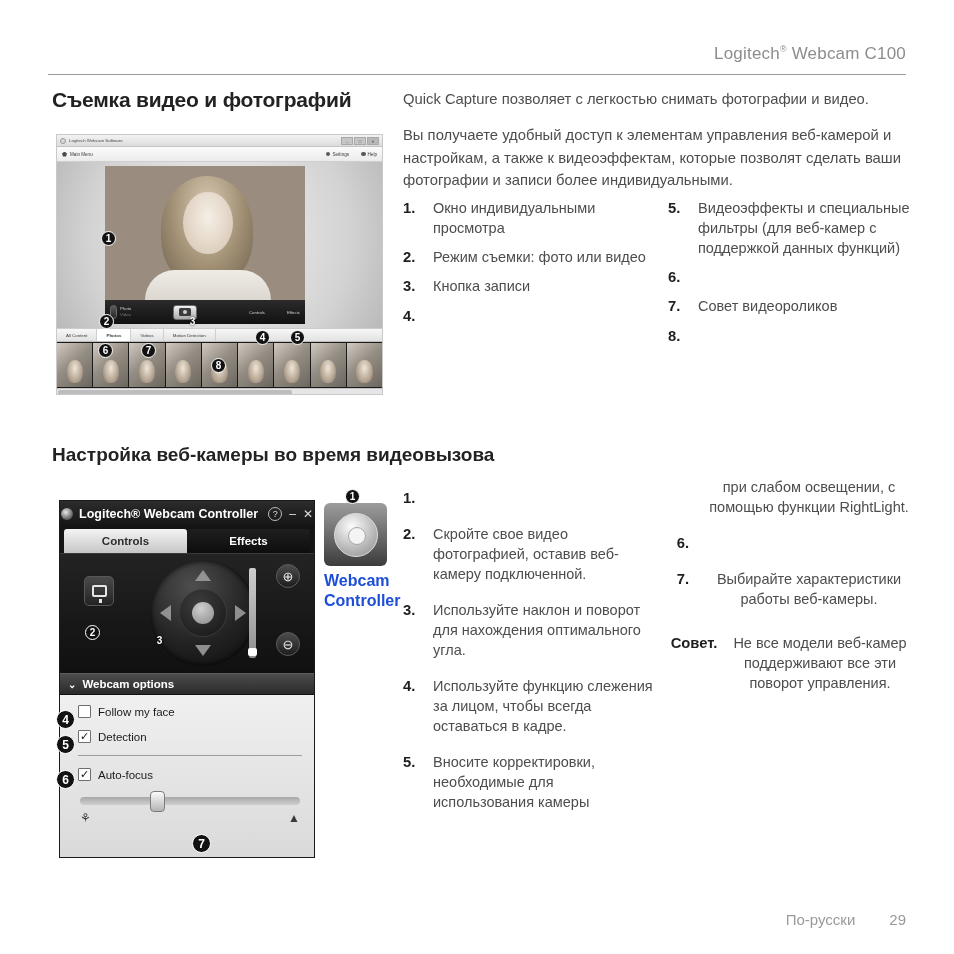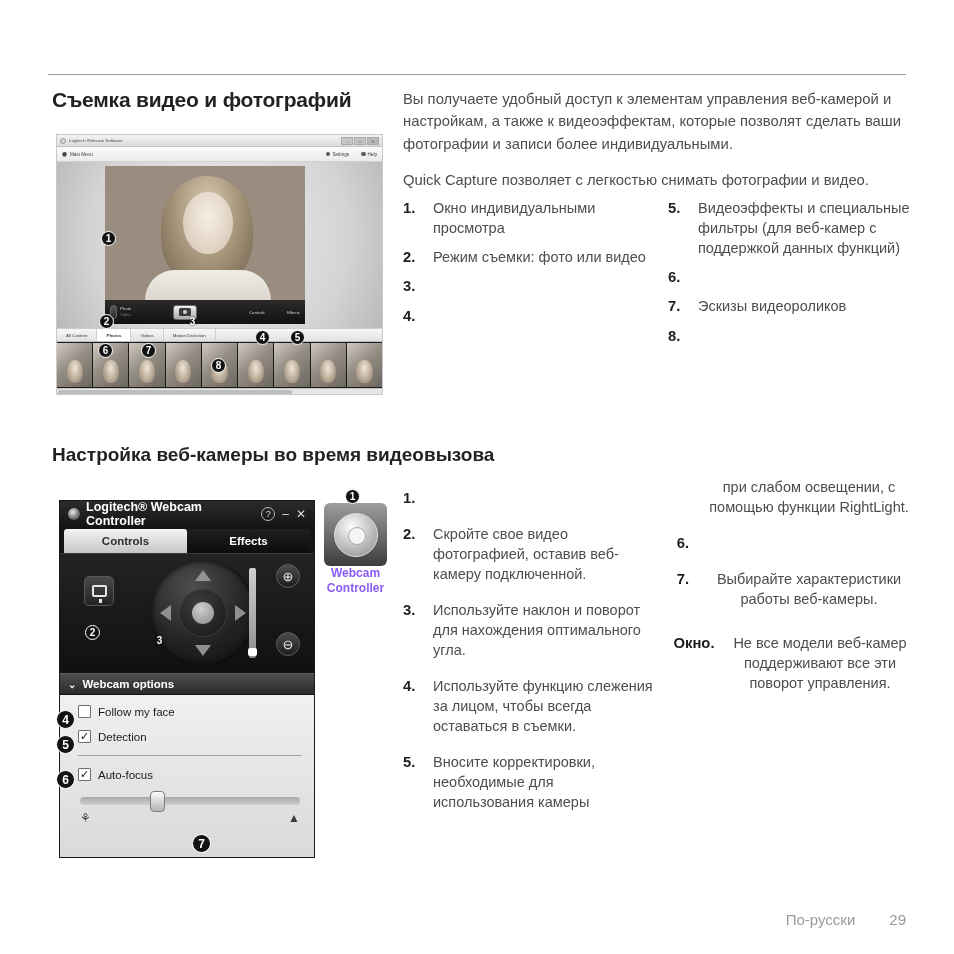--- a/index.html
+++ b/index.html
@@ -196,21 +196,21 @@
   .numlist .li.tip .num { width: 52px; flex: 0 0 52px; }
 
   
   .shot2 {
     position: absolute; left: 59px; top: 500px;
     width: 256px; height: 358px;
     border: 1px solid #1a1a1a; background: #1d1d1d; overflow: hidden;
   }
   .wc-titlebar {
     height: 26px; background: linear-gradient(#2c2c2c,#141414);
-    display: flex; align-items: center; padding: 0 8px;
+    display: flex; align-items: center; padding: 0 1px;
     color: #ffffff; font-size: 12.5px; font-weight: bold;
   }
   .wc-logo {
     width: 12px; height: 12px; border-radius: 50%;
     background: radial-gradient(circle at 40% 35%, #e8e8e8, #6e6e6e 60%, #2a2a2a);
     margin-right: 6px; flex: 0 0 12px;
   }
   .wc-tb-right { margin-left: auto; display: flex; align-items: center; gap: 7px; }
   .wc-tb-right .g { font-size: 12px; font-weight: normal; color: #ddd; }
   .wc-tabs { display: flex; height: 26px; background: #141414; padding: 2px 4px 0; }
@@ -346,72 +346,76 @@
     width: 44px; height: 44px; border-radius: 50%;
     background: radial-gradient(circle at 40% 30%, #fdfdfd, #b6b6b6 60%, #8c8c8c);
     border: 1px solid #dcdcdc; position: relative;
   }
   .wc-deskicon .ring:after {
     content:''; position:absolute; left:50%; top:50%; width:16px; height:16px;
     margin:-8px 0 0 -8px; border-radius:50%;
     background: #f4f4f4; border: 1px solid #a8a8a8;
   }
   .wc-deskicon .cap {
-    font-size: 12px; font-weight: bold; color: #8b5cf6;
+    margin-top: 5px; font-size: 16px; font-weight: bold; color: #1d4ed8;
     line-height: 1.25;
   }
 
   
   .footer {
     position: absolute; right: 48px; bottom: 26px;
     font-size: 15px; color: #9a9a9a; display: flex; gap: 34px;
   }
 </style>
 </head>
 <body>
 
 <div class="page">
 
+  <div class="brand-header">
+    <span>Logitech</span><sup>®</sup><span> Webcam C100</span>
+  </div>
   <div class="header-rule"></div>
 
   <h1 class="h1-title">Съемка видео и фотографий</h1>
 
   <div class="intro">
+    <p>Quick Capture позволяет с легкостью снимать фотографии и видео.</p>
     <p>Вы получаете удобный доступ к элементам управления веб-камерой и настройкам, а также к видеоэффектам, которые позволят сделать ваши фотографии и записи более индивидуальными.</p>
-    <p>Quick Capture позволяет с легкостью снимать фотографии и видео.</p>
   </div>
 
   <div class="numlist" id="list-left-1">
     <div class="li">
       <span class="num">1.</span>
       <span class="txt">Окно индивидуальными просмотра</span>
     </div>
     <div class="li">
       <span class="num">2.</span>
       <span class="txt">Режим съемки: фото или видео</span>
     </div>
     <div class="li">
       <span class="num">3.</span>
+      <span class="txt">Кнопка записи</span>
     </div>
     <div class="li">
       <span class="num">4.</span>
     </div>
   </div>
 
   <div class="numlist" id="list-right-1">
     <div class="li">
       <span class="num">5.</span>
       <span class="txt">Видеоэффекты и специальные фильтры (для веб-камер с поддержкой данных функций)</span>
     </div>
     <div class="li">
       <span class="num">6.</span>
     </div>
     <div class="li">
       <span class="num">7.</span>
-      <span class="txt">Эскизы видеороликов</span>
+      <span class="txt">Совет видеороликов</span>
     </div>
     <div class="li">
       <span class="num">8.</span>
     </div>
   </div>
 
   <div class="shot1">
 
     <div class="qc-titlebar">
       <span class="qc-tb-icon"></span>
@@ -505,42 +509,42 @@
     <div class="li" style="margin-bottom:16px">
       <span class="num">2.</span>
       <span class="txt">Скройте свое видео фотографией, оставив веб-камеру подключенной.</span>
     </div>
     <div class="li" style="margin-bottom:16px">
       <span class="num">3.</span>
       <span class="txt">Используйте наклон и поворот для нахождения оптимального угла.</span>
     </div>
     <div class="li" style="margin-bottom:16px">
       <span class="num">4.</span>
-      <span class="txt">Используйте функцию слежения за лицом, чтобы всегда оставаться в съемки.</span>
+      <span class="txt">Используйте функцию слежения за лицом, чтобы всегда оставаться в кадре.</span>
     </div>
     <div class="li">
       <span class="num">5.</span>
       <span class="txt">Вносите корректировки, необходимые для использования камеры</span>
     </div>
   </div>
 
   <div class="numlist" id="list-right-2">
     <div class="li nonum" style="margin-bottom:16px">
       <span class="num"></span>
       <span class="txt">при слабом освещении, с помощью функции RightLight.</span>
     </div>
     <div class="li" style="margin-bottom:16px">
       <span class="num">6.</span>
     </div>
     <div class="li" style="margin-bottom:24px">
       <span class="num">7.</span>
       <span class="txt">Выбирайте характеристики работы веб-камеры.</span>
     </div>
     <div class="li tip">
-      <span class="num">Окно.</span>
+      <span class="num">Совет.</span>
       <span class="txt">Не все модели веб-камер поддерживают все эти поворот управления.</span>
     </div>
   </div>
 
   <div class="shot2">
 
     <div class="wc-titlebar">
       <span class="wc-logo"></span>
       <span>Logitech® Webcam Controller</span>
       <span class="wc-tb-right">

